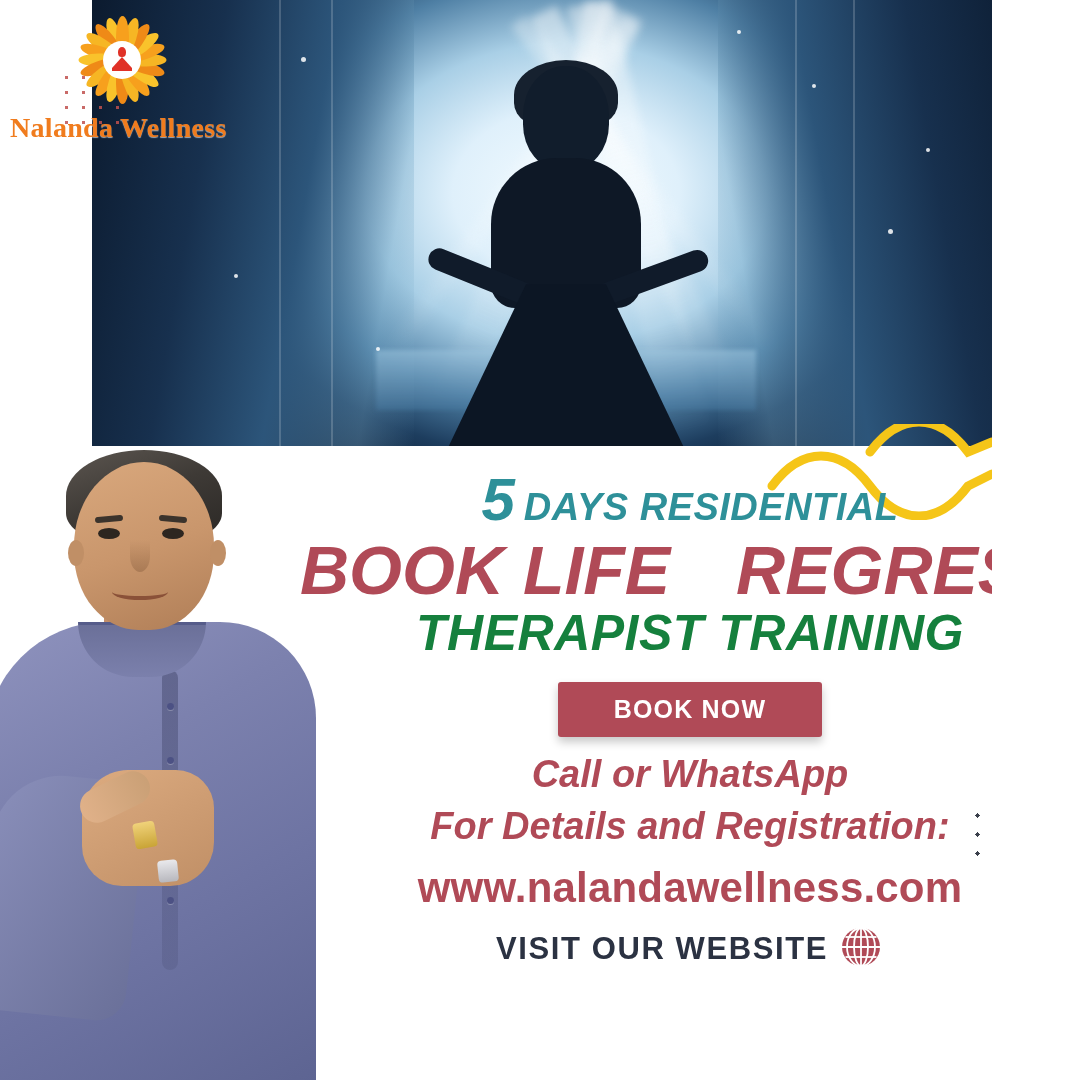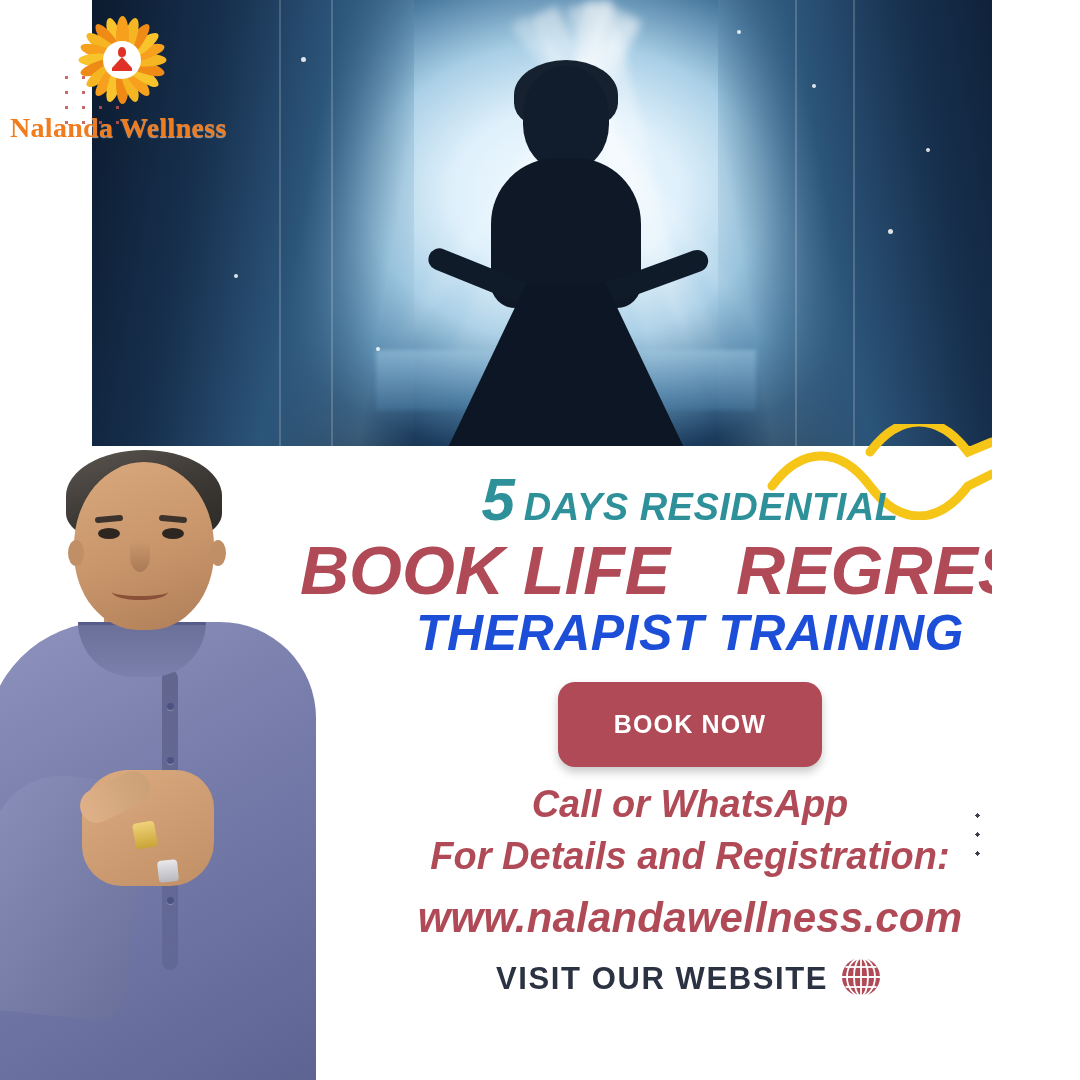--- a/index.html
+++ b/index.html
@@ -126,30 +126,30 @@
 
   
   .content{position:absolute;left:300px;top:470px;width:780px;z-index:6;text-align:center;}
   .eyebrow{display:flex;align-items:baseline;justify-content:center;gap:10px;
      line-height:1;margin:0 0 6px 0;}
   .eyebrow .num{font-size:60px;font-weight:700;color:#2e9099;font-style:italic;letter-spacing:-1px;}
   .eyebrow .txt{font-size:38px;font-weight:700;color:#2e9099;font-style:italic;letter-spacing:.5px;}
   .title-main{font-size:68px;font-weight:700;font-style:italic;color:#b04a57;
      letter-spacing:0px;line-height:1.02;margin:4px 0 2px 0;white-space:nowrap;}
   .title-main .gap{display:inline-block;width:28px;}
-  .title-sub{font-size:50px;font-weight:700;font-style:italic;color:#1d4ed8;
+  .title-sub{font-size:50px;font-weight:700;font-style:italic;color:#15803d;
      letter-spacing:.5px;line-height:1.05;margin:2px 0 0 0;}
-  .book-btn{display:inline-block;margin:22px 0 6px 0;padding:28px 56px;border:none;
-     background:#b04a57;color:#fff;border-radius:17px;font-size:25px;font-weight:700;
+  .book-btn{display:inline-block;margin:22px 0 6px 0;padding:13px 56px;border:none;
+     background:#b04a57;color:#fff;border-radius:3px;font-size:25px;font-weight:700;
      letter-spacing:1.2px;box-shadow:0 5px 10px rgba(0,0,0,.22);cursor:pointer;
      font-family:"Liberation Sans",sans-serif;}
   .reg-line{font-size:38px;font-weight:700;font-style:italic;color:#b04a57;
      line-height:1.12;margin:10px 0 0 0;}
   .phone{font-size:44px;font-weight:700;color:#2b3242;letter-spacing:1.5px;margin:18px 0 0 0;}
-  .website{font-size:42px;font-weight:700;font-style:italic;color:#b04a57;
+  .website{font-size:42px;font-weight:700;color:#b04a57;
      letter-spacing:.2px;margin:16px 0 0 0;}
   .visit-row{display:flex;align-items:center;justify-content:center;gap:10px;margin:12px 0 0 0;}
   .visit-txt{font-size:31px;font-weight:700;color:#2b3242;letter-spacing:1.6px;}
 </style>
 </head>
 <body>
 
 <div id="poster">
 
   <div class="hero-wrap">

